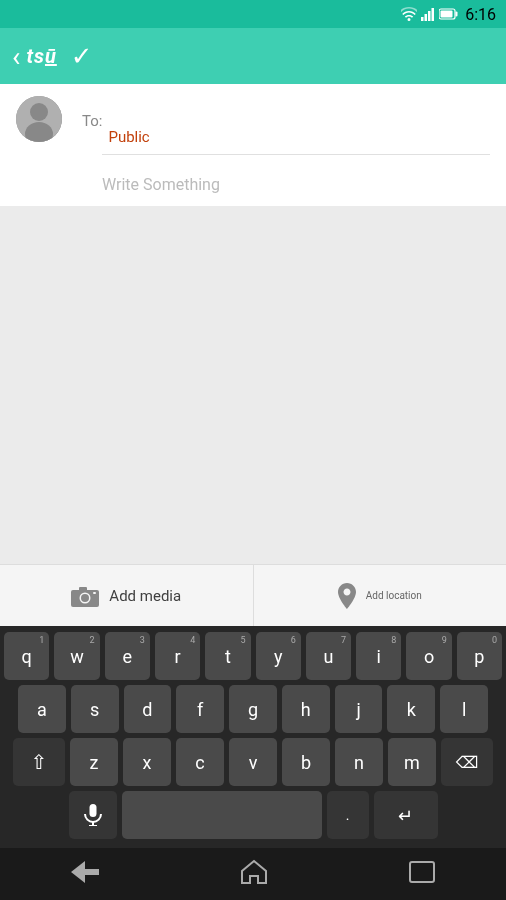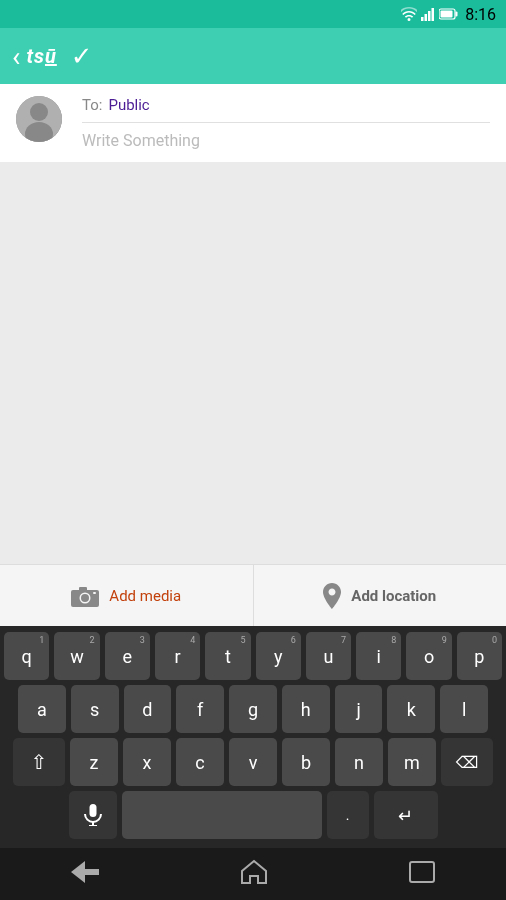--- a/index.html
+++ b/index.html
@@ -246,21 +246,21 @@
       <rect x="7" y="4" width="2.5" height="10"></rect>
       <rect x="10.5" y="1" width="2.5" height="13"></rect>
     </svg>
 
     <svg width="20" height="12" viewBox="0 0 20 12" fill="white">
       <rect x="0" y="1" width="16" height="10" rx="2" ry="2" stroke="white" stroke-width="1.2" fill="none"></rect>
       <rect x="16.5" y="3.5" width="2" height="5" rx="1" fill="white"></rect>
       <rect x="1.5" y="2.5" width="12" height="7" rx="1" fill="white"></rect>
     </svg>
   </div>
-  <span id="status-time">8:16</span>
+  <span id="status-time">6:16</span>
 </div>
 
 <div id="toolbar">
   <span id="back-icon" style="color:white;font-size:28px;margin-right:6px;cursor:pointer;">‹</span>
   <span id="app-logo" style="color:white;font-size:20px;font-weight:bold;font-style:italic;letter-spacing:1px;">ts<span style="text-decoration:underline;">ū</span></span>
   <span id="check-icon" style="color:white;font-size:26px;cursor:pointer;">✓</span>
 </div>
 
 <div id="content-area">
 
@@ -275,48 +275,48 @@
           <circle cx="23" cy="16" r="9" fill="#888"></circle>
 
           <ellipse cx="23" cy="38" rx="14" ry="12" fill="#888"></ellipse>
         </svg>
       </div>
     </div>
 
     <div id="compose-right" style="flex:1;">
       <div id="to-line" style="display:flex;align-items:center;gap:6px;margin-bottom:8px;">
         <span id="to-label" style="color:#888;font-size:15px;">To:</span>
-        <span id="to-value" style="color:#4c1d95;font-size:15px;cursor:pointer;">Public</span>
+        <span id="to-value" style="color:#c2410c;font-size:15px;cursor:pointer;margin-top:32px;">Public</span>
       </div>
-      <div id="write-input-container" style="border-top:1px solid #e0e0e0;padding-top:8px;">
+      <div id="write-input-container" style="border-top:1px solid #e0e0e0;padding-top:20px;margin-left:20px;">
         <span id="write-placeholder" style="color:#bbb;font-size:16px;">Write Something</span>
       </div>
     </div>
   </div>
 
   <div id="middle-space"></div>
 
   <div id="action-bar" style="background:#f5f5f5;height:62px;display:flex;align-items:center;border-top:1px solid #ddd;">
     <div id="add-media-btn" style="flex:1;display:flex;align-items:center;justify-content:center;gap:10px;height:100%;cursor:pointer;border-right:1px solid #ddd;">
 
       <svg width="28" height="22" viewBox="0 0 28 22" fill="#888">
         <rect x="0" y="5" width="28" height="17" rx="2" ry="2" fill="#888"></rect>
         <circle cx="14" cy="13" r="5.5" fill="#f5f5f5"></circle>
         <circle cx="14" cy="13" r="4" fill="#888"></circle>
         <rect x="8" y="2" width="8" height="4" rx="1" fill="#888"></rect>
         <rect x="22" y="7" width="3" height="2" rx="1" fill="#f5f5f5"></rect>
       </svg>
-      <span id="add-media-label" style="color:#c2410c;font-size:15px;">Add media</span>
+      <span id="add-media-label" style="color:#404040;font-size:15px;">Add media</span>
     </div>
     <div id="add-location-btn" style="flex:1;display:flex;align-items:center;justify-content:center;gap:10px;height:100%;cursor:pointer;">
 
       <svg width="18" height="26" viewBox="0 0 18 26" fill="#888">
         <path d="M9 0C4 0 0 4 0 9c0 6.6 9 17 9 17s9-10.4 9-17c0-5-4-9-9-9zm0 12.5c-1.9 0-3.5-1.6-3.5-3.5S7.1 5.5 9 5.5s3.5 1.6 3.5 3.5-1.6 3.5-3.5 3.5z"></path>
       </svg>
-      <span id="add-location-label" style="color:#666;font-size:15px;font-weight:bold;">Add location</span>
+      <span id="add-location-label" style="color:#666;font-size:10px;">Add location</span>
     </div>
   </div>
 
 </div>
 
 <div id="keyboard" style="background:#272727;padding:6px 4px 4px 4px;">
 
   <div class="key-row">
     <div class="key"><span class="key-num">1</span>q</div>
     <div class="key"><span class="key-num">2</span>w</div>

